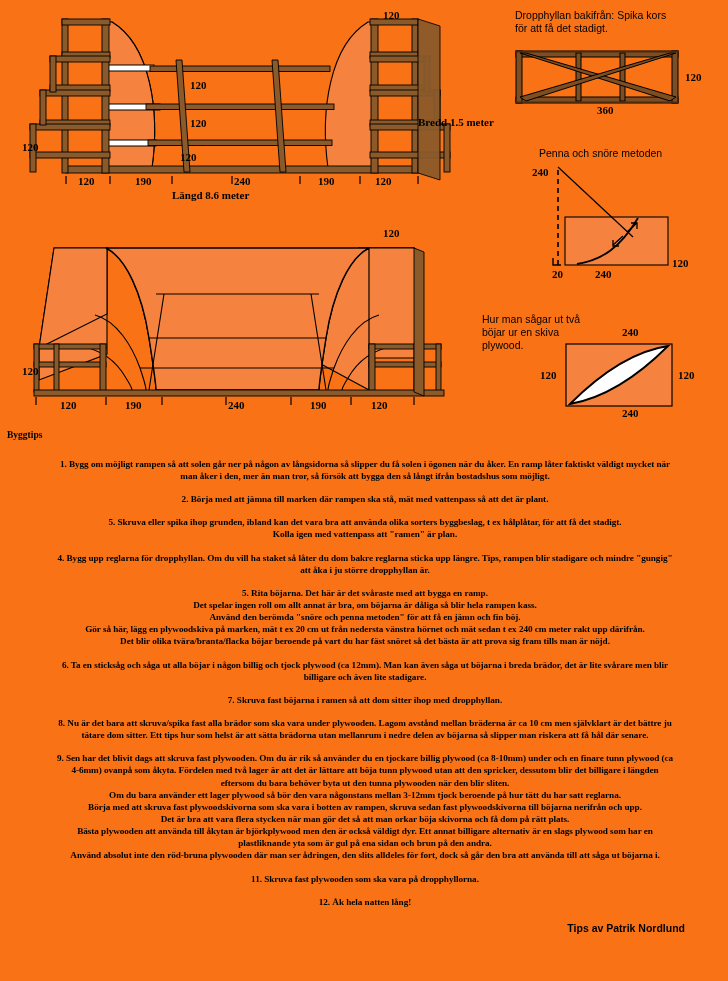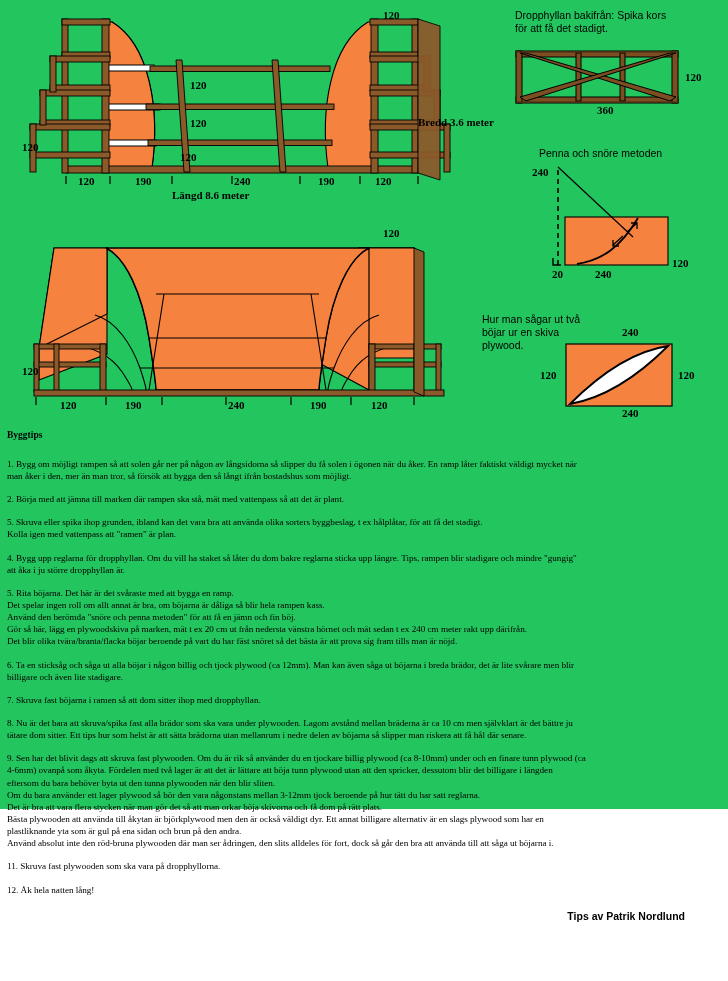--- a/index.html
+++ b/index.html
@@ -11,22 +11,22 @@
     width: 728px;
     height: 981px;
     position: relative;
     font-family: "Liberation Serif", serif;
     color: #000000;
     overflow: hidden;
   }
   #page {
     position: relative;
     width: 728px;
-    height: 809px;
-    background: #22c55e;
+    height: 981px;
+    background: #f97316;
   }
 
   
   .diagram-area {
     position: absolute;
     left: 0; top: 0;
     width: 728px; height: 428px;
   }
   .svg-abs { position: absolute; left: 0; top: 0; }
 
@@ -60,25 +60,26 @@
   }
   .body-head {
     font-family: "Liberation Serif", serif;
     font-weight: bold;
     font-size: 9.5px;
     margin: 0 0 16px 0;
     line-height: 1.25;
   }
   .para {
     font-family: "Liberation Serif", serif;
-    font-weight: normal;
+    font-weight: bold;
     font-size: 9.2px;
     line-height: 1.32;
     margin: 0 0 11px 0;
     letter-spacing: -0.05px;
+    text-align: center;
   }
   .para .ln { display: block; }
   .signature {
     font-family: "Liberation Sans", sans-serif;
     font-weight: bold;
     font-size: 10.5px;
     text-align: right;
     padding-right: 38px;
     margin-top: 14px;
   }
@@ -174,21 +175,21 @@
         <line x1="360" y1="176" x2="360" y2="184"></line>
         <line x1="418" y1="176" x2="418" y2="184"></line>
       </g>
     </svg>
 
     <div class="dim" style="left:383px; top:10px;">120</div>
     <div class="dim" style="left:22px; top:142px;">120</div>
     <div class="dim" style="left:190px; top:80px;">120</div>
     <div class="dim" style="left:190px; top:118px;">120</div>
     <div class="dim" style="left:180px; top:152px;">120</div>
-    <div class="dim" style="left:418px; top:117px;">Bredd 3.6 meter</div>
+    <div class="dim" style="left:418px; top:117px;">Bredd 1.5 meter</div>
     <div class="dim" style="left:172px; top:190px;">Längd 8.6 meter</div>
 
     <div class="dim" style="left:78px; top:176px;">120</div>
     <div class="dim" style="left:135px; top:176px;">190</div>
     <div class="dim" style="left:234px; top:176px;">240</div>
     <div class="dim" style="left:318px; top:176px;">190</div>
     <div class="dim" style="left:375px; top:176px;">120</div>
 
     <svg class="svg-abs" width="470" height="200" viewBox="0 0 470 200" style="left:14px; top:218px;">
 
@@ -380,20 +381,21 @@
         </div>
         <div class="para">
           <span class="ln">8. Nu är det bara att skruva/spika fast alla brädor som ska vara under plywooden. Lagom avstånd mellan bräderna är ca 10 cm men självklart är det bättre ju</span>
           <span class="ln">tätare dom sitter. Ett tips hur som helst är att sätta brädorna utan mellanrum i nedre delen av böjarna så slipper man riskera att få hål där senare.</span>
         </div>
         <div class="para">
           <span class="ln">9. Sen har det blivit dags att skruva fast plywooden. Om du är rik så använder du en tjockare billig plywood (ca 8-10mm) under och en finare tunn plywood (ca</span>
           <span class="ln">4-6mm) ovanpå som åkyta. Fördelen med två lager är att det är lättare att böja tunn plywood utan att den spricker, dessutom blir det billigare i längden</span>
           <span class="ln">eftersom du bara behöver byta ut den tunna plywooden när den blir sliten.</span>
           <span class="ln">Om du bara använder ett lager plywood så bör den vara någonstans mellan 3-12mm tjock beroende på hur tätt du har satt reglarna.</span>
+          <span class="ln">Börja med att skruva fast plywoodskivorna som ska vara i botten av rampen, skruva sedan fast plywoodskivorna till böjarna nerifrån och upp.</span>
           <span class="ln">Det är bra att vara flera stycken när man gör det så att man orkar böja skivorna och få dom på rätt plats.</span>
           <span class="ln">Bästa plywooden att använda till åkytan är björkplywood men den är också väldigt dyr. Ett annat billigare alternativ är en slags plywood som har en</span>
           <span class="ln">plastliknande yta som är gul på ena sidan och brun på den andra.</span>
           <span class="ln">Använd absolut inte den röd-bruna plywooden där man ser ådringen, den slits alldeles för fort, dock så går den bra att använda till att såga ut böjarna i.</span>
         </div>
         <div class="para">
           <span class="ln">11. Skruva fast plywooden som ska vara på dropphyllorna.</span>
         </div>
         <div class="para">
           <span class="ln">12. Åk hela natten lång!</span>

